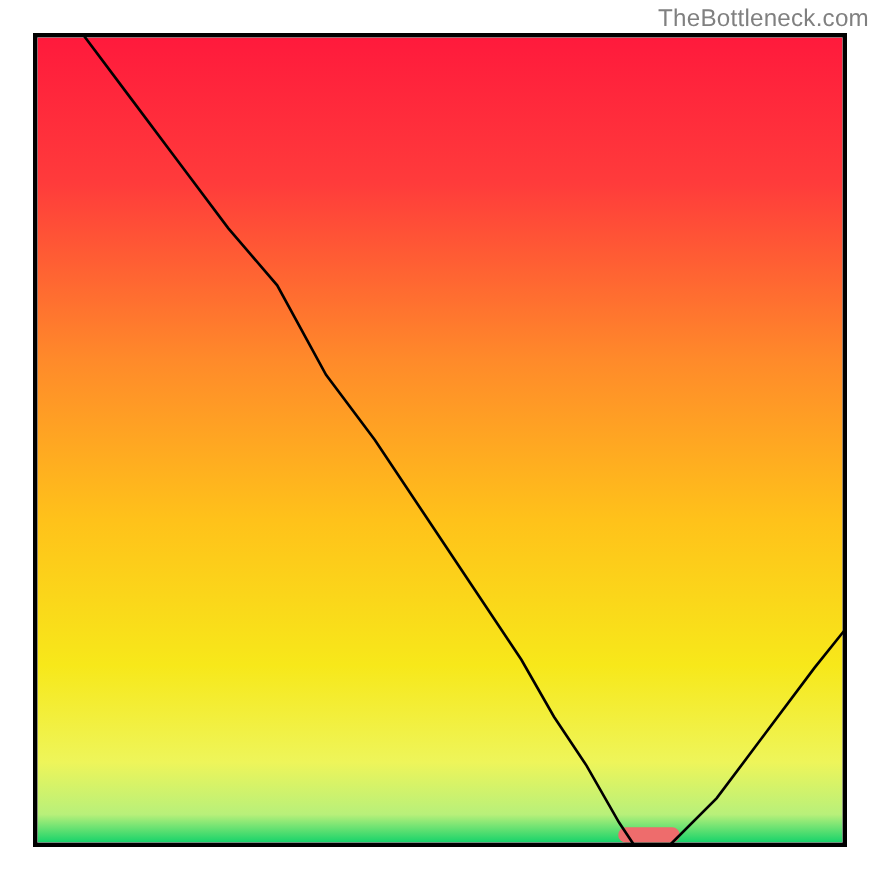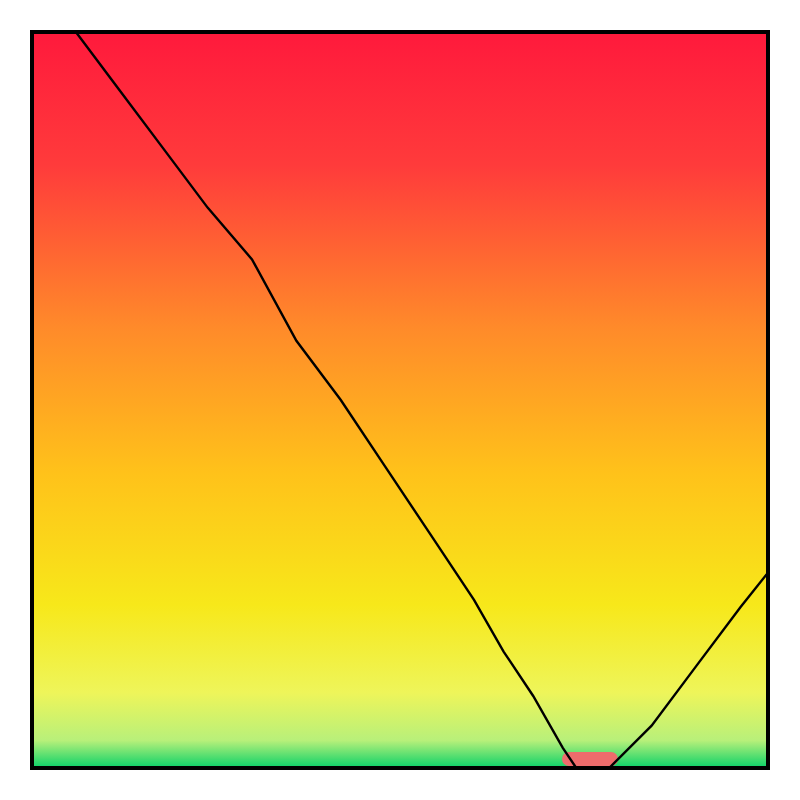--- a/index.html
+++ b/index.html
@@ -64,20 +64,21 @@
     right: 4px;
     bottom: 4px;
     z-index: 1;
   }
 </style>
 </head>
 <body>
 
 <div class="chart-wrap">
 
+  <div class="watermark">TheBottleneck.com</div>
 
   <div class="plot-area">
 
     <div class="bg-layer">
       <svg width="100%" height="100%" viewBox="0 0 100 100" preserveAspectRatio="none">
         <defs>
           <linearGradient id="bg-grad" x1="0" y1="0" x2="0" y2="1">
               <stop offset="0%" stop-color="#ff1a3c"></stop>
               <stop offset="18%" stop-color="#ff3b3b"></stop>
               <stop offset="40%" stop-color="#ff8a2a"></stop>

